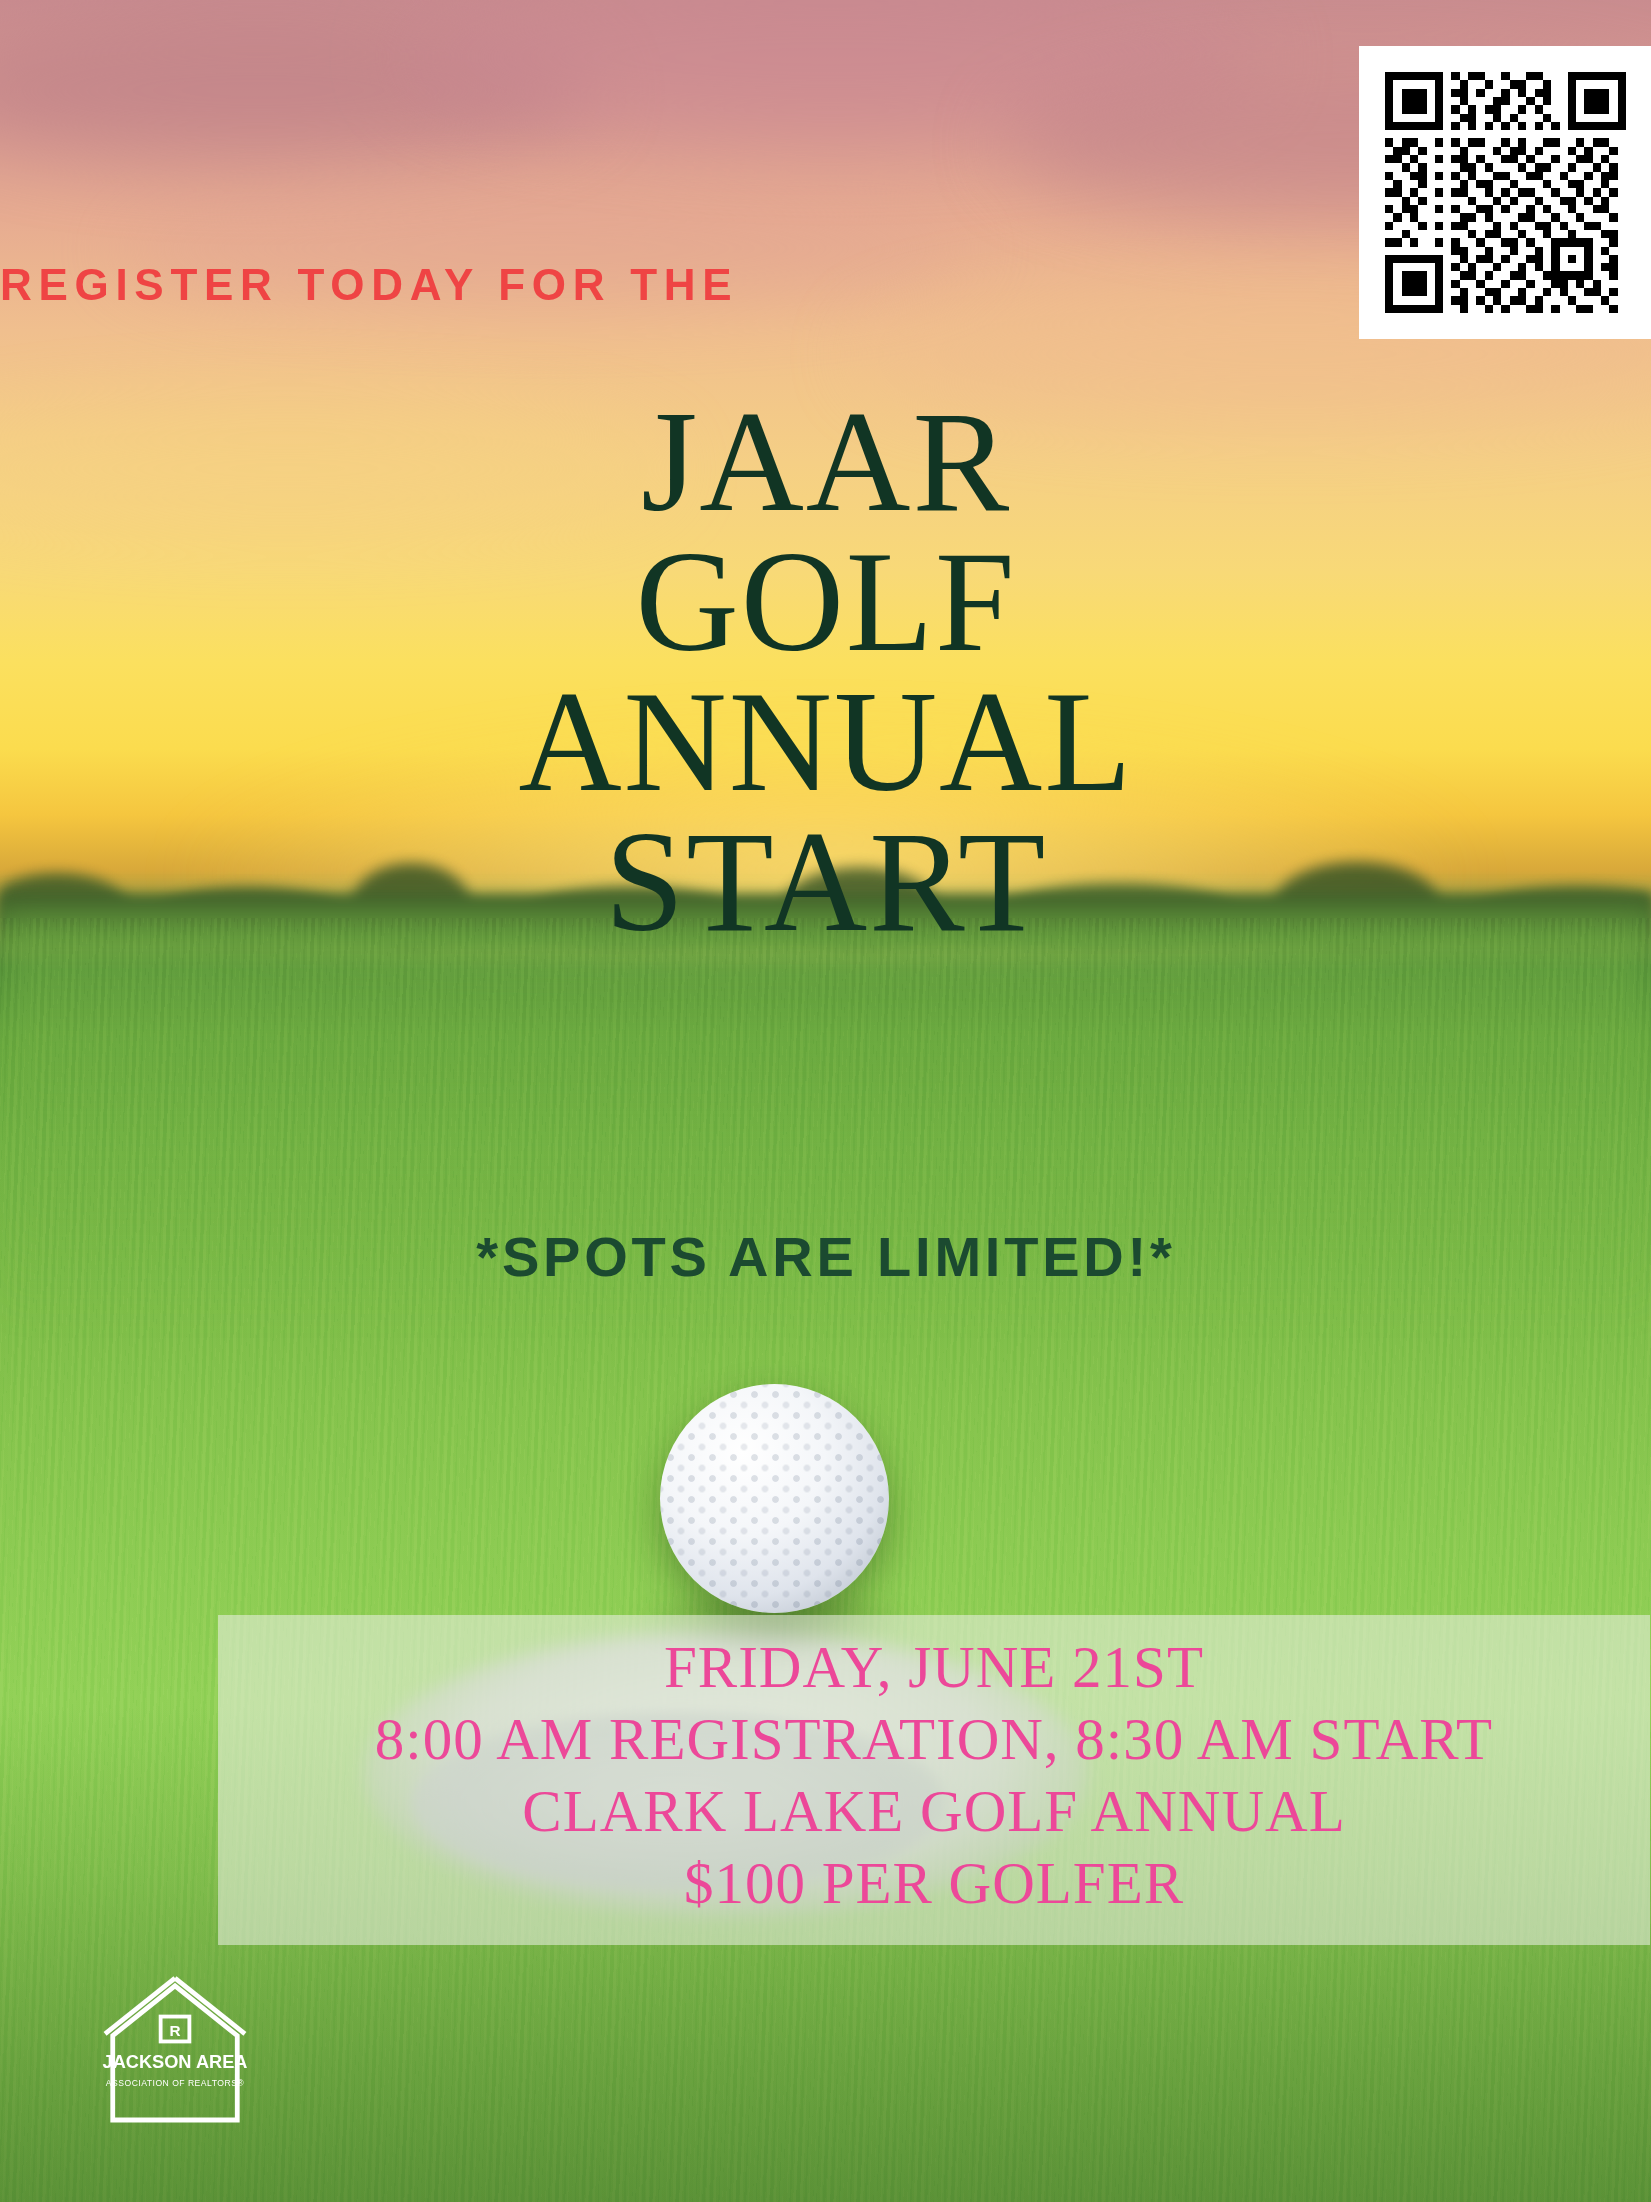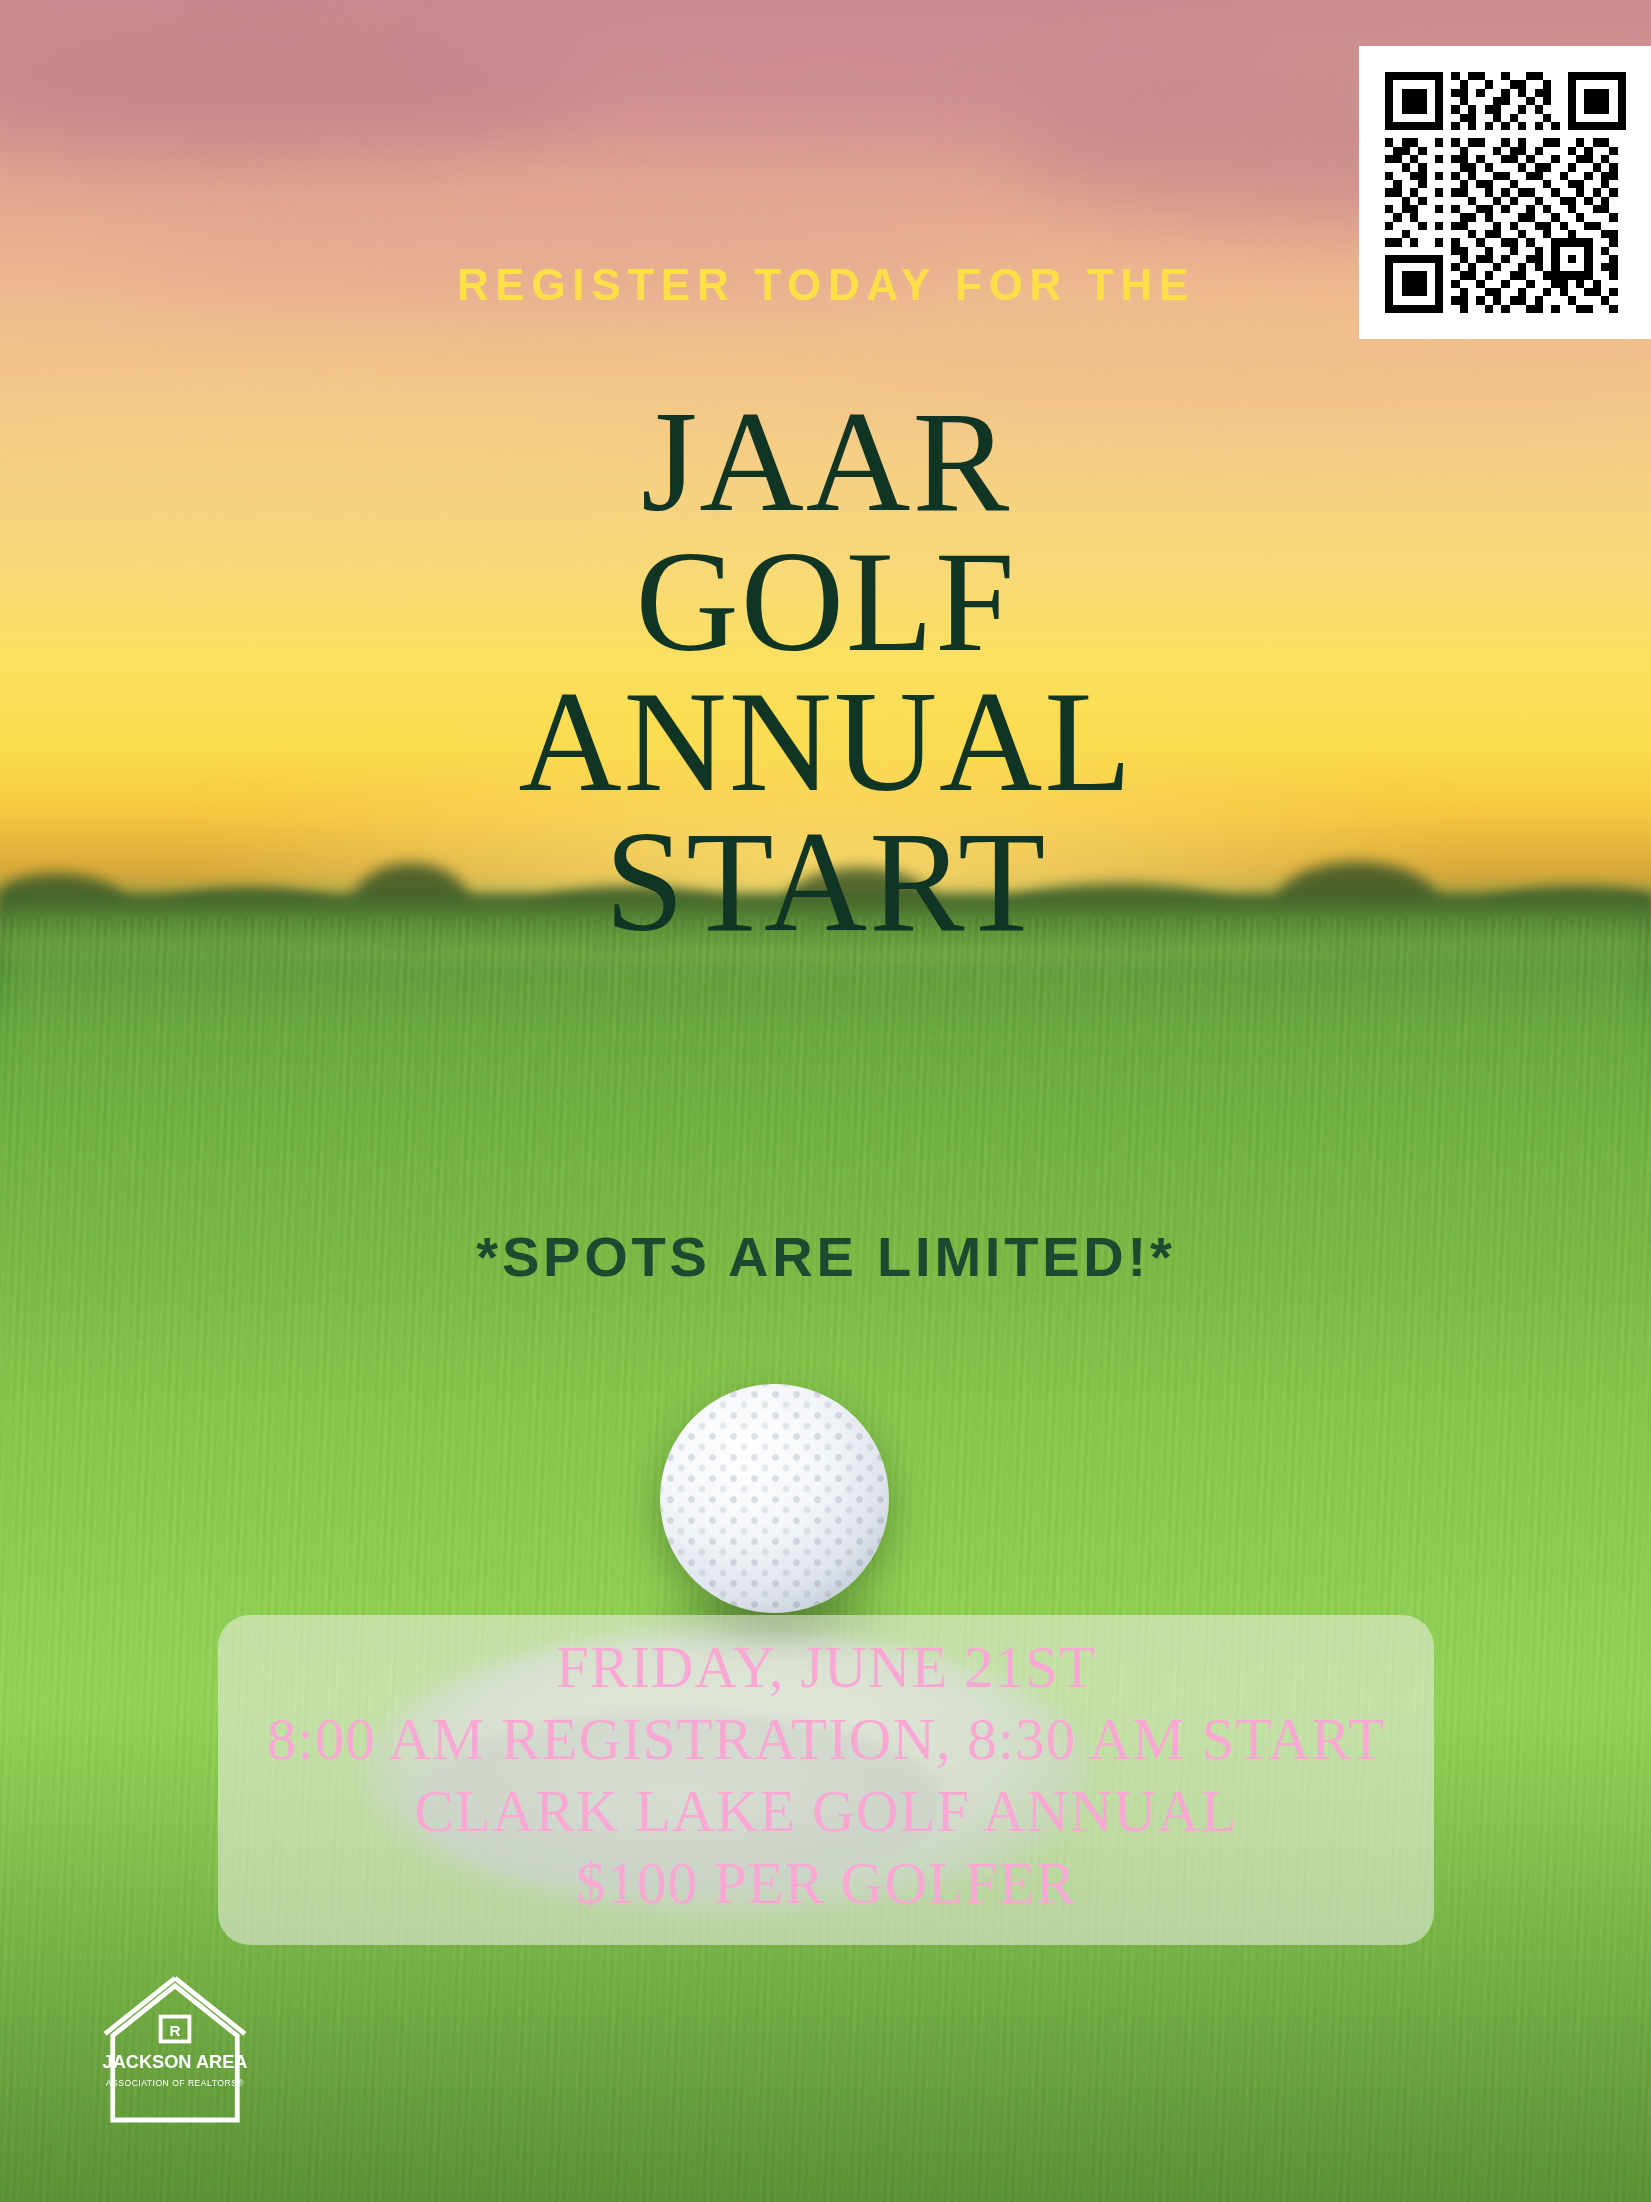--- a/index.html
+++ b/index.html
@@ -188,26 +188,26 @@
     width: 241px;
     height: 241px;
     image-rendering: pixelated;
   }
 
   
   .kicker {
     position: absolute;
     left: 0; right: 0;
     top: 260px;
-    text-align: center;
+    text-align: left;
     font-family: "Liberation Sans", sans-serif;
     font-weight: 700;
     font-size: 44px;
     letter-spacing: 6.7px;
-    color: #fde047;
+    color: #ef4444;
   }
   .headline {
     position: absolute;
     left: 0; right: 0;
     top: 390px;
     text-align: center;
     font-family: "Liberation Serif", serif;
     color: #113524;
     line-height: .98;
   }
@@ -231,27 +231,26 @@
     font-size: 56px;
     letter-spacing: 3.8px;
     color: #1b4a30;
   }
 
   
   .details {
     position: absolute;
     left: 218px;
     top: 1615px;
-    width: 1216px;
+    width: 1432px;
     padding: 17px 0 25px 0;
     background: rgba(236, 240, 232, .55);
     text-align: center;
     font-family: "Liberation Serif", serif;
-    color: #f9a8d4;
-    border-radius: 32px;
+    color: #ec4899;
   }
   .details .dline {
     display: block;
     font-size: 59px;
     line-height: 1.22;
     letter-spacing: 1px;
   }
 
   
   .logo {

